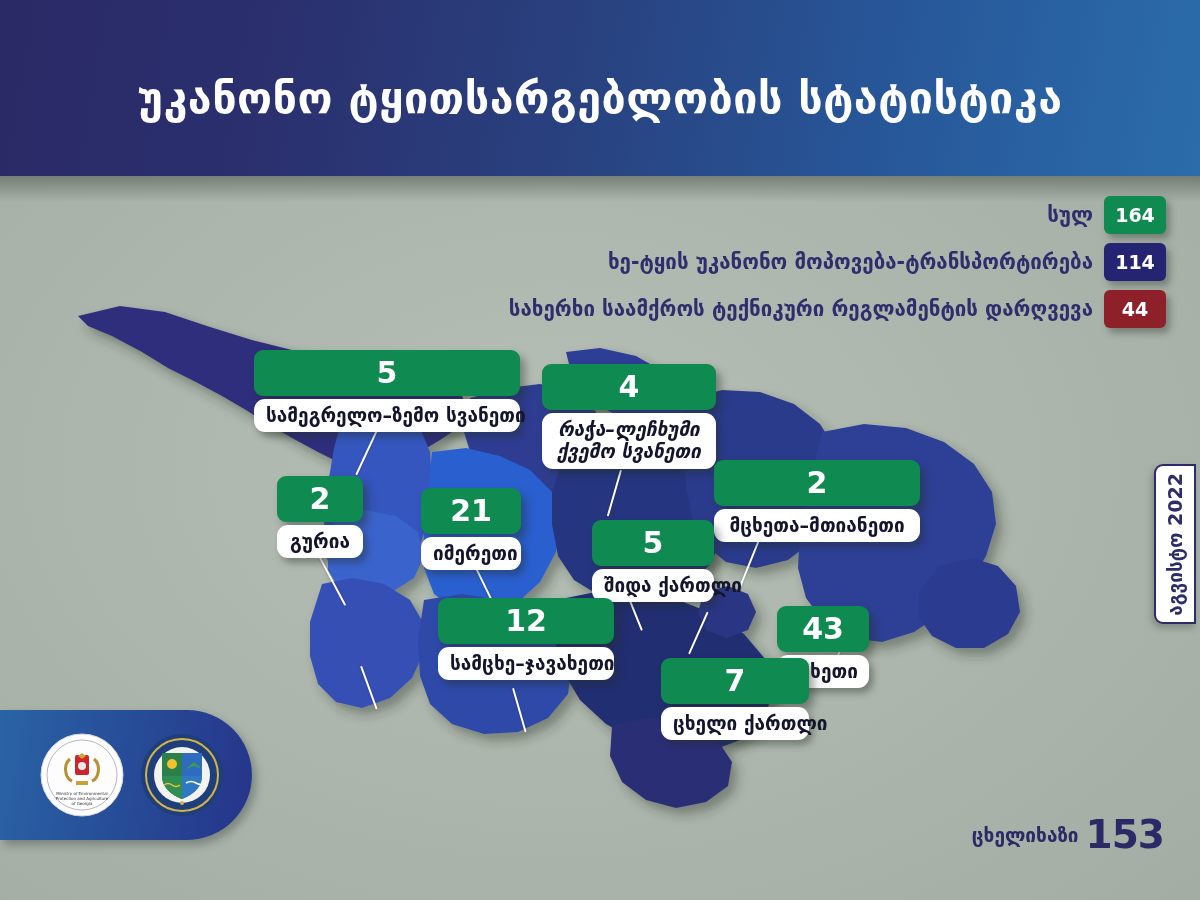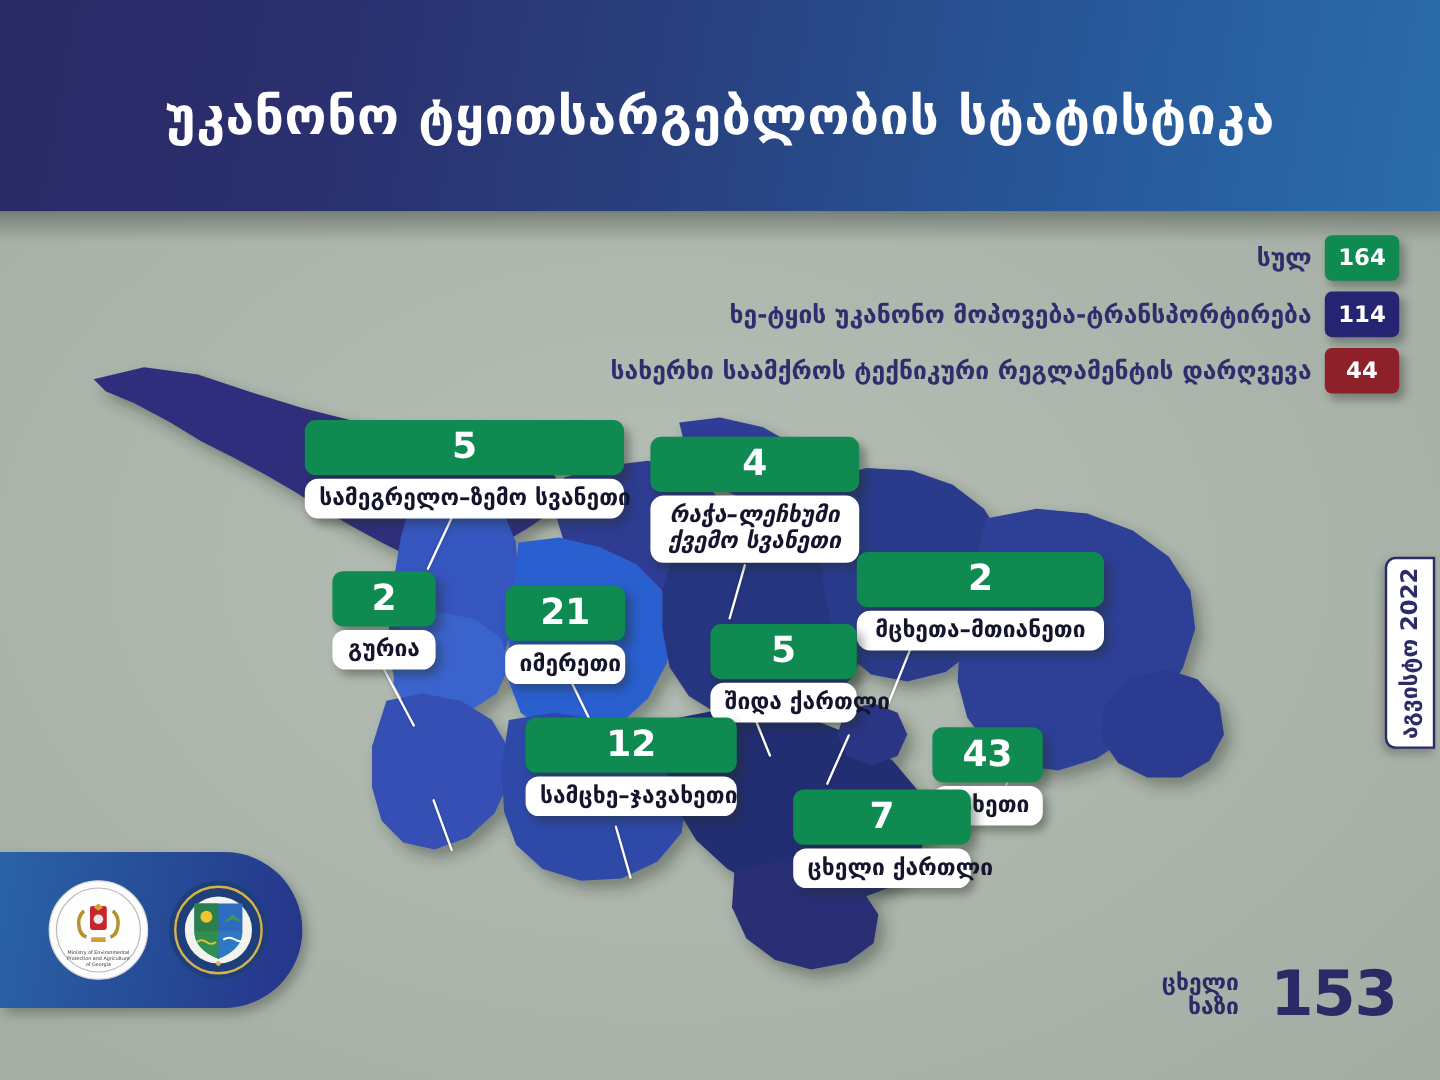--- a/index.html
+++ b/index.html
@@ -103,23 +103,23 @@
   .emblem { width:84px; height:84px; border-radius:50%; position:relative; flex:none; }
   .emblem svg { display:block; }
 
   
   #hotline {
     position:absolute; right:36px; bottom:48px; z-index:7;
     display:flex; align-items:center; gap:7px; color:#2a2a66;
   }
   #hotline-words {
     font-size:19px; font-weight:700; line-height:1.02; text-align:right;
-    display:flex; flex-direction:column;
-  }
-  #hotline-number { font-size:52px; font-weight:700; line-height:.86; letter-spacing:-1px;margin-left:19px; }
+    display:flex; flex-direction:row;
+  }
+  #hotline-number { font-size:39px; font-weight:700; line-height:.86; letter-spacing:-1px; }
 </style>
 </head>
 <body>
 
 <div id="canvas">
 
   <div id="header">
     <div id="header-title">უკანონო ტყითსარგებლობის სტატისტიკა</div>
   </div>
 

